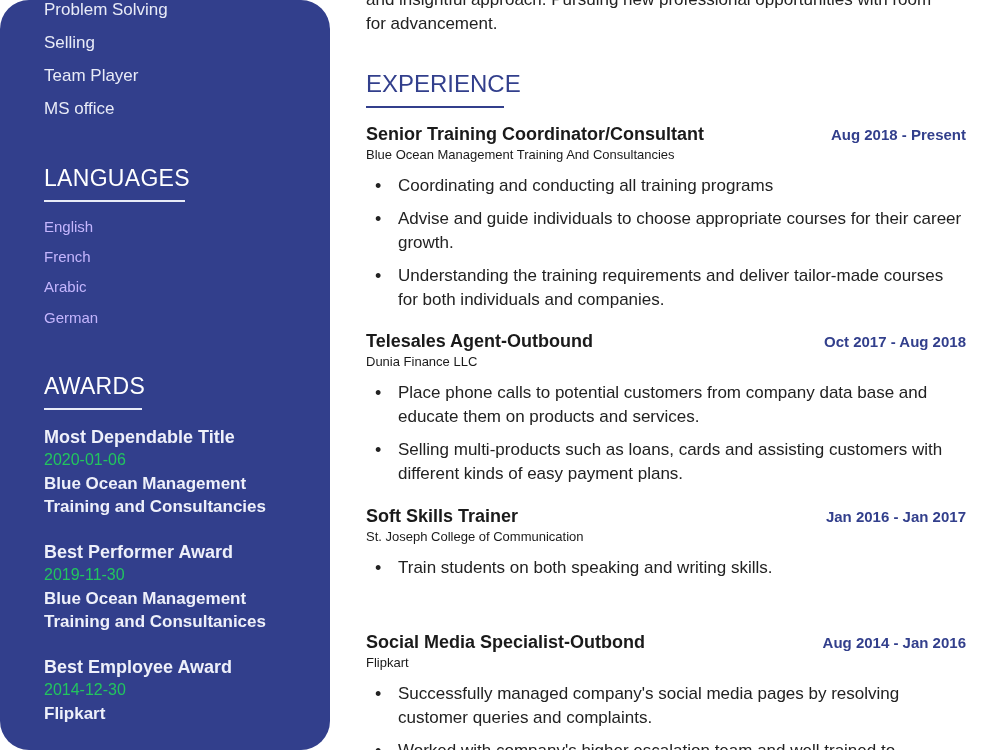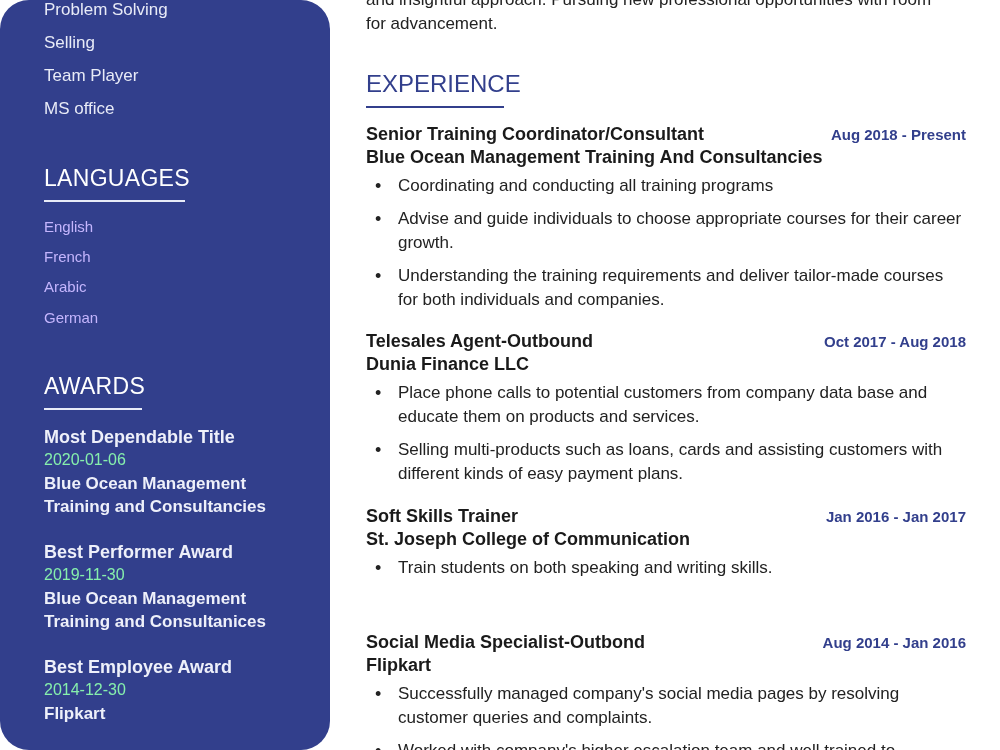--- a/index.html
+++ b/index.html
@@ -5,31 +5,31 @@
   html, body { margin:0; padding:0; }
   body { width:1000px; height:750px; overflow:hidden; background:#ffffff; font-family:"Liberation Sans", sans-serif; position:relative; }
   .sidebar { position:absolute; left:0; top:0; width:330px; height:750px; background:#323f8c; color:#ffffff;border-radius:29px; }
   .main { position:absolute; left:330px; top:0; width:806px; height:750px; background:#ffffff; color:#222; }
 
   .skill { position:absolute; left:44px; font-size:17px; color:#e8ebf7; }
   .side-heading { position:absolute; left:44px; font-size:23px; color:#ffffff; letter-spacing:0.3px; }
   .side-rule { position:absolute; left:44px; height:2px; background:#e8ebf7; }
   .lang { position:absolute; left:44px; font-size:15px; color:#c4b5fd; }
   .award-title { position:absolute; left:44px; font-size:18px; font-weight:bold; color:#eef0fa; }
-  .award-date { position:absolute; left:44px; font-size:16px; color:#86efac; }
+  .award-date { position:absolute; left:44px; font-size:16px; color:#22c55e; }
   .award-org { position:absolute; left:44px; font-size:17px; font-weight:bold; color:#eef0fa; line-height:23px; width:270px; }
 
   .summary { position:absolute; left:36px; top:-12px; width:600px; font-size:17px; line-height:24px; color:#222; }
   .main-heading { position:absolute; left:36px; top:70px; font-size:24px; color:#323f8c; }
   .main-rule { position:absolute; left:36px; top:106px; width:138px; height:2px; background:#323f8c; }
 
   .job { position:absolute; left:36px; width:600px; }
   .job-title { position:absolute; left:0; top:0; font-size:18px; font-weight:bold; color:#1a1a1a; }
   .job-date { position:absolute; right:0; top:2px; font-size:15px; font-weight:bold; color:#323f8c; }
-  .job-company { position:absolute; left:0; top:23px; font-size:18px; font-weight:bold; color:#1a1a1a; }
+  .job-company { position:absolute; left:0; top:23px; font-size:13px; font-weight:normal; color:#1a1a1a; }
   .bullets { position:absolute; left:0; top:50px; margin:0; padding:0; list-style:none; width:600px; }
   .bullets li { position:relative; padding-left:32px; font-size:17px; line-height:24px; color:#222; margin-bottom:9px; }
   .bullets li::before { content:"•"; position:absolute; left:9px; top:0; font-size:18px; color:#222; }
 </style>
 </head>
 <body>
 
 <div class="sidebar">
   <div class="skill" style="top:0px;">Problem Solving</div>
   <div class="skill" style="top:33px;">Selling</div>

